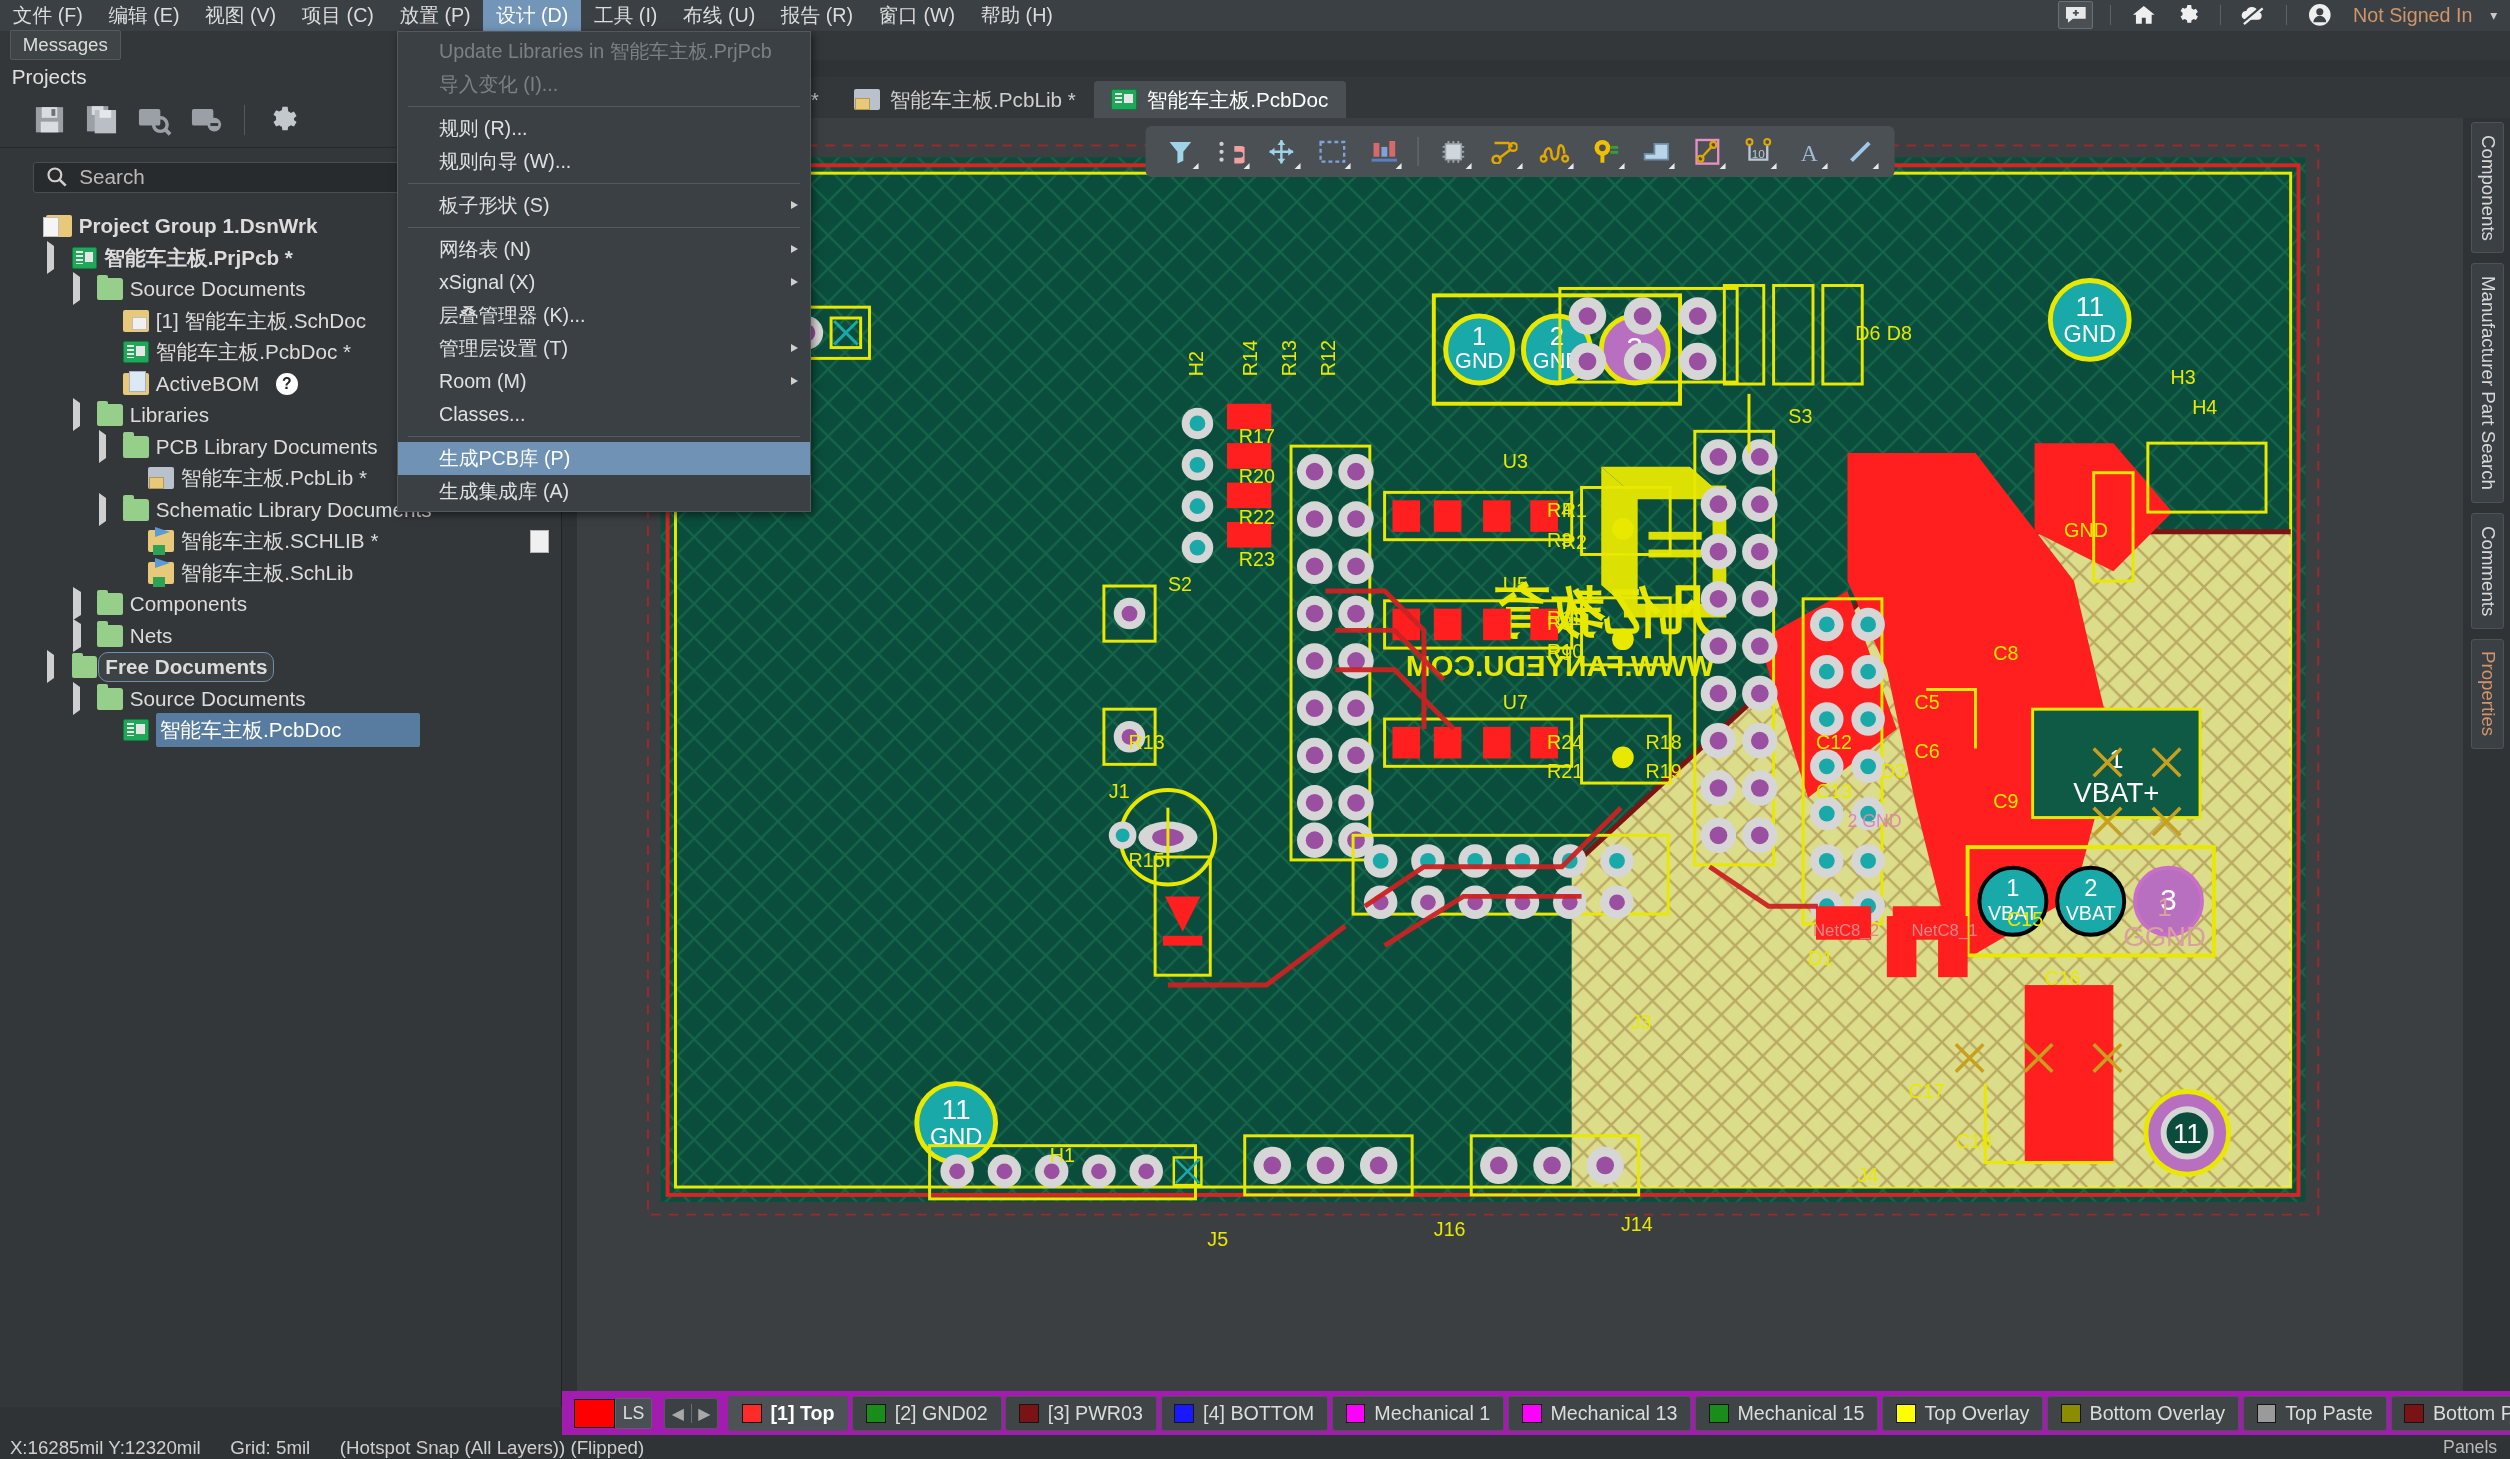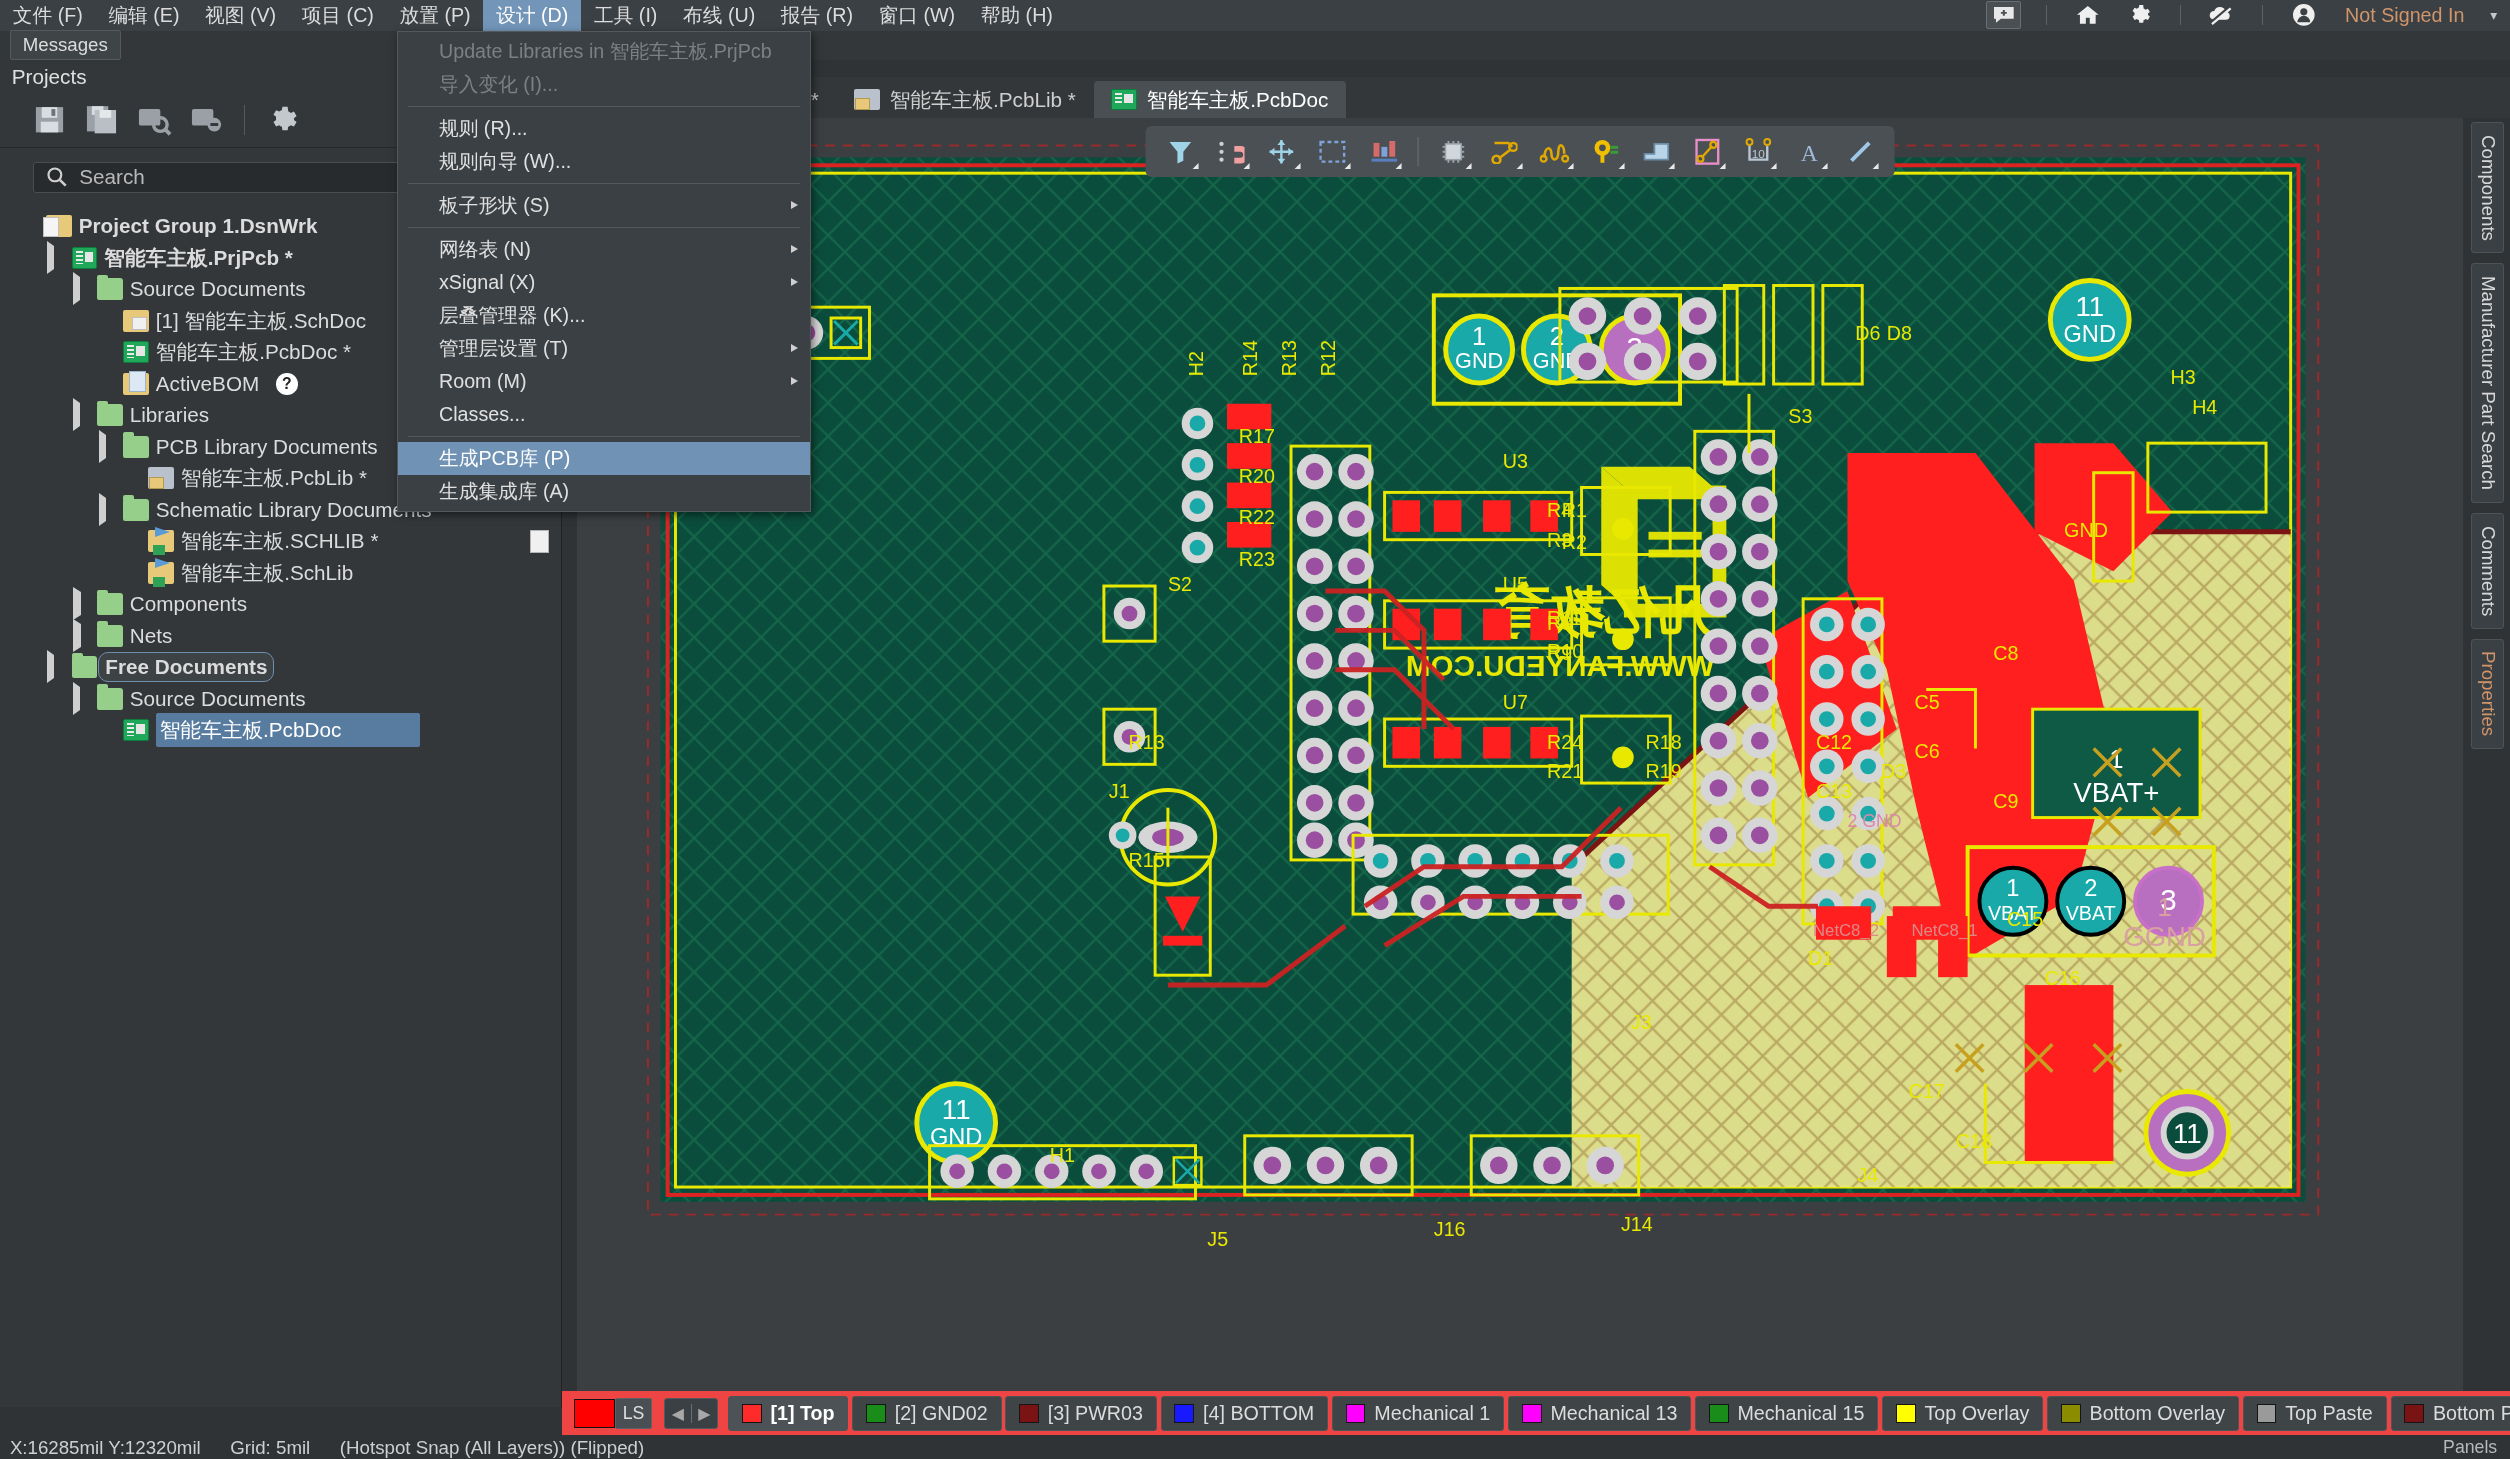--- a/index.html
+++ b/index.html
@@ -16,21 +16,21 @@
   
   .menubar {
     position:absolute; top:0; left:0; width:2511px; height:30.5px;
     background:#3b4044; display:flex; align-items:center;
   }
   .menu-item {
     padding:3.9px 12.8px; height:30.5px; display:flex; align-items:center;
     color:#dcdcdc; font-size:19.7px; white-space:nowrap; cursor:default;
   }
   .menu-item.active { background:#7295b8; color:#fff; }
-  .menubar-right { margin-left:auto; display:flex; align-items:center; padding-right:9.9px; gap:20px;justify-content:center; }
+  .menubar-right { margin-left:auto; display:flex; align-items:center; padding-right:9.9px; gap:12px;justify-content:center; }
   .mb-icon {
     width:31.5px; height:26.6px; display:flex; align-items:center; justify-content:center;
     color:#e8e8e8;
   }
   .mb-icon.boxed { border:1px solid #6a6f73; background:#4a4f53; width:35px; height:27.6px; border-radius:2px;}
   .mb-sep { width:1px; height:19.7px; background:#5d6266; margin:0 4.9px; }
   .signed-label { color:#d0956a; font-size:19.7px; padding:0 5.9px; }
   .caret-dn { color:#c8c8c8; font-size:13.8px; padding-right:3.9px;}
 
   
@@ -132,21 +132,21 @@
     height:51px; background:#4b5054; border-radius:5.9px;
     display:flex; align-items:center; padding:0 13.8px; gap:9.9px; z-index:20;
   }
   .pt { width:41px;height:39px;display:flex;align-items:center;justify-content:center;position:relative;}
   .pt:after{content:"";position:absolute;right:2px;bottom:2px;width:0;height:0;border-left:6.9px solid transparent;border-bottom:6.9px solid #e8e8e8;}
   .pt-sep{width:1px;height:29.6px;background:#6e7377;margin:0 3.9px;}
 
   
   .layerbar {
     position:absolute; bottom:24.6px; left:562px; width:1948px; height:44px;
-    background:#ef4444; display:flex; align-items:center; padding-left:11.8px; gap:0; overflow:hidden;
+    background:#a21caf; display:flex; align-items:center; padding-left:11.8px; gap:0; overflow:hidden;
   }
   .ls-swatch { width:41px;height:29.6px;background:#ff0000;border:1px solid #111;}
   .ls-btn {
     height:31.5px;background:#4a4f53;border:1px solid #5d6266;border-radius:2px;
     display:flex;align-items:center;padding:0 6.9px;font-size:17.7px;color:#e0e0e0;
   }
   .nav-arrows{display:flex;align-items:center;background:#3b4044;border:1px solid #55595c;border-radius:3px;height:31.5px;margin-left:11.8px;margin-right:9.9px;}
   .nav-arrows span{width:25.6px;text-align:center;color:#a8a8a8;font-size:15.8px;}
   .nav-arrows .vdiv{width:1px;height:19.7px;background:#6a6f73;}
   .ltab {

